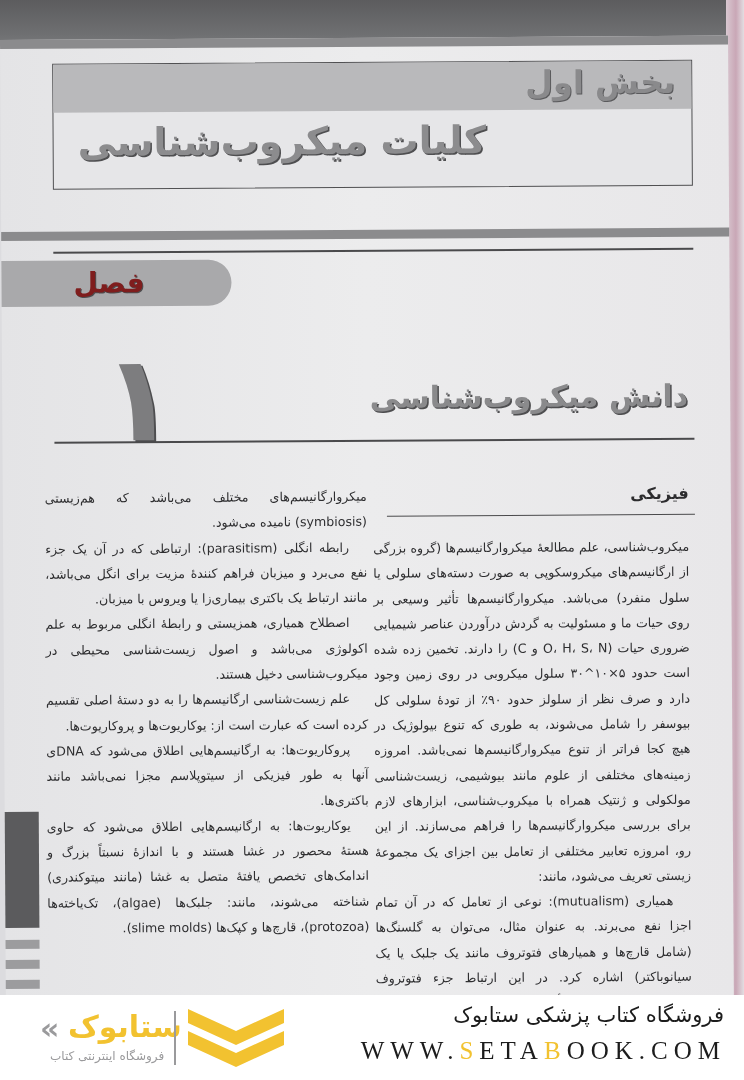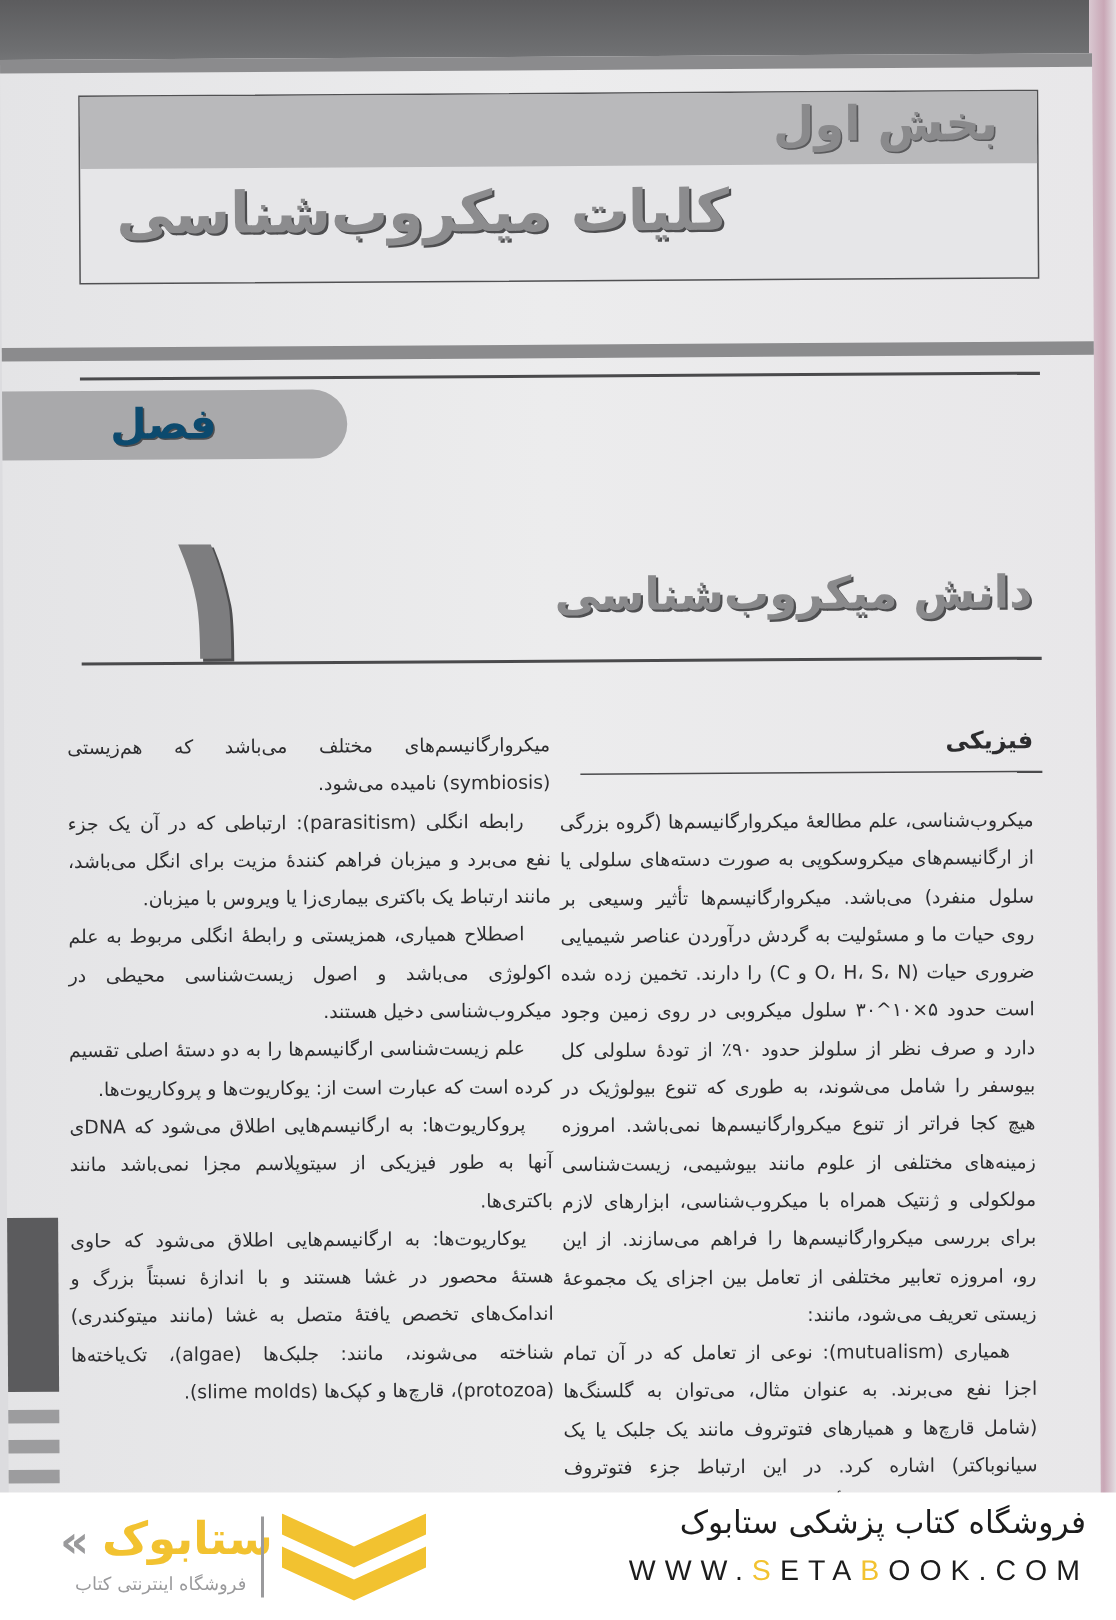--- a/index.html
+++ b/index.html
@@ -30,37 +30,37 @@
   }
   .part-box {
     position: absolute; left: 52px; top: 24px; width: 640px; height: 126px;
     border: 1.5px solid #505052;
     background: #e6e6e8;
   }
   .part-box .head {
     height: 48px; background: #b9b9bb; position: relative;
   }
   .part-label {
-    position: absolute; right: 26px; top: 2px;
+    position: absolute; right: 16px; top: 2px;
     font-size: 32px; font-weight: bold; color: #8a8a8c;
     text-shadow: 1px 1px 0 #5a5a5c; direction: rtl; letter-spacing: 6px;
   }
   .part-title {
     position: absolute; left: 24px; top: 56px;
     font-size: 38px; font-weight: bold; color: #8c8c8e;
     text-shadow: 1.5px 1.5px 0 #4e4e50; direction: rtl;
   }
   .rule { position: absolute; height: 1.5px; background: #4a4a4c; }
   .chapter-tab {
     position: absolute; left: 0; top: 221px; width: 230px; height: 46px;
     background: #a9a9ab; border-radius: 0 24px 24px 0;
   }
   .chapter-label {
     position: absolute; left: 72px; top: 6px;
-    font-size: 28px; font-weight: bold; color: #0c4a6e;
+    font-size: 28px; font-weight: bold; color: #7f1d1d;
     text-shadow: 1px 1px 0 #4e4e50; direction: rtl; letter-spacing: 4px;
   }
   .chapter-num {
     position: absolute; left: 100px; top: 300px;
     font-size: 120px; font-weight: bold; color: #7d7d7f;
     line-height: 1; font-family: "DejaVu Sans", sans-serif;
     text-shadow: 2px 2px 0 #4e4e50;
   }
   .chapter-title {
     position: absolute; right: 42px; top: 342px;
@@ -90,22 +90,22 @@
   .footer {
     position: absolute; left: 0; top: 995px; width: 744px; height: 85px;
     background: #ffffff;
   }
   .footer .store-name {
     position: absolute; right: 20px; top: 8px;
     font-size: 21px; color: #1c1c1c; direction: rtl;
   }
   .footer .store-url {
     position: absolute; right: 18px; top: 42px;
-    font-size: 19px; color: #1c1c1c; letter-spacing: 6px;
-    font-family: Liberation Sans, sans-serif;
+    font-size: 25px; color: #1c1c1c; letter-spacing: 6px;
+    font-family: Liberation Serif, serif;
   }
   .footer .store-url .hl { color: #f2c230; }
   .logo { position: absolute; left: 36px; top: 10px; width: 250px; height: 68px; }
   .logo-word {
     position: absolute; left: 8px; top: 4px;
     font-size: 30px; font-weight: bold; color: #f2c230; letter-spacing: 1px;
   }
   .logo-arrows {
     position: absolute; left: 4px; top: 6px; font-size: 30px; font-weight: bold; color: #9a9a9c;
   }

